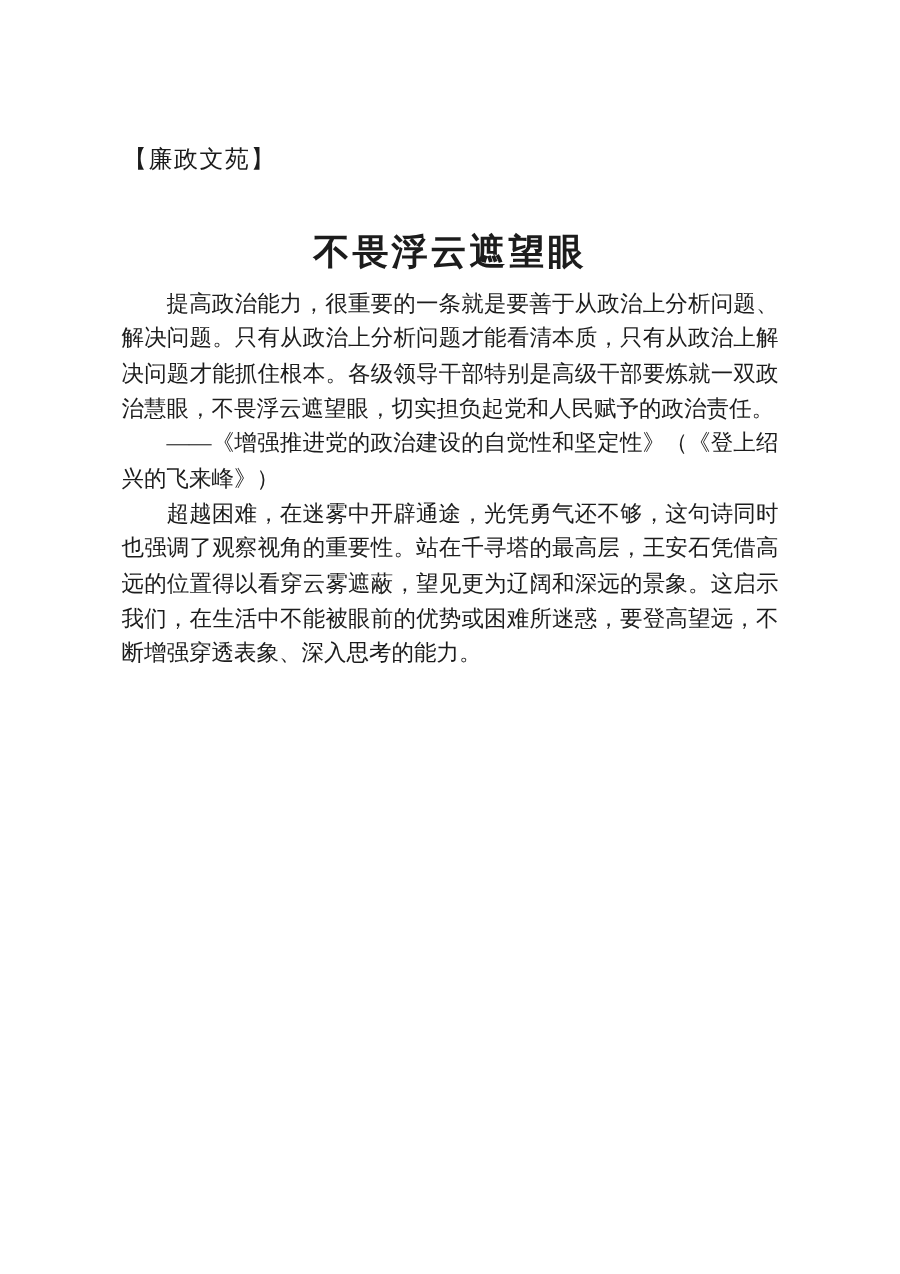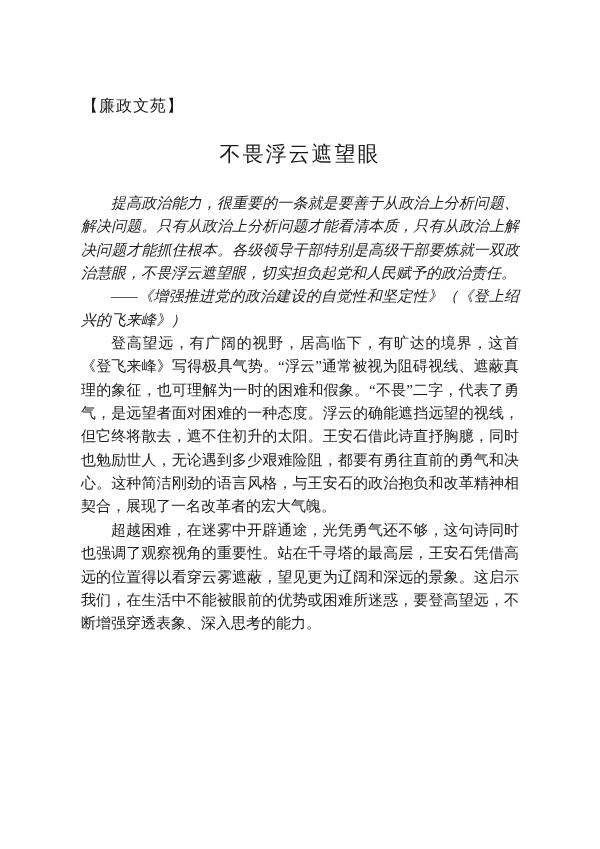--- a/index.html
+++ b/index.html
@@ -22,43 +22,42 @@
     top: 96px;
     font-size: 16px;
     letter-spacing: 1px;
     white-space: nowrap;
   }
   .doc-title {
     position: absolute;
     top: 140px;
     left: 0;
     right: 0;
-    margin: 0;
+    margin: 12px;
     text-align: center;
-    font-size: 21px;
-    font-weight: normal;
+    font-size: 24px;
+    font-weight: bold;
     letter-spacing: 2px;
   }
   .content {
     position: absolute;
     left: 81px;
     top: 192px;
     width: 438px;
     font-size: 15px;
     line-height: 23.35px;
     text-align: justify;
     text-justify: inter-ideograph;
   }
   .para {
     margin: 0;
     text-indent: 2em;
     word-break: break-all;
   }
   .para.quote {
-    font-style: italic;
   }
   .page-number {
     position: absolute;
     left: 0;
     right: 0;
     top: 782px;
     text-align: center;
     font-size: 14px;
     letter-spacing: 2px;
   }
@@ -68,19 +67,18 @@
 
 <div class="page">
 
   <div class="section-label">【廉政文苑】</div>
 
   <h1 class="doc-title">不畏浮云遮望眼</h1>
 
   <div class="content">
     <p class="para quote">提高政治能力，很重要的一条就是要善于从政治上分析问题、解决问题。只有从政治上分析问题才能看清本质，只有从政治上解决问题才能抓住根本。各级领导干部特别是高级干部要炼就一双政治慧眼，不畏浮云遮望眼，切实担负起党和人民赋予的政治责任。</p>
     <p class="para quote">——《增强推进党的政治建设的自觉性和坚定性》（《登上绍兴的飞来峰》）</p>
-    <p class="para">登高望远，有广阔的视野，居高临下，有旷达的境界，这首《登飞来峰》写得极具气势。“浮云”通常被视为阻碍视线、遮蔽真理的象征，也可理解为一时的困难和假象。“不畏”二字，代表了勇气，是远望者面对困难的一种态度。浮云的确能遮挡远望的视线，但它终将散去，遮不住初升的太阳。王安石借此诗直抒胸臆，同时也勉励世人，无论遇到多少艰难险阻，都要有勇往直前的勇气和决心。这种简洁刚劲的语言风格，与王安石的政治抱负和改革精神相契合，展现了一名改革者的宏大气魄。</p>
     <p class="para">超越困难，在迷雾中开辟通途，光凭勇气还不够，这句诗同时也强调了观察视角的重要性。站在千寻塔的最高层，王安石凭借高远的位置得以看穿云雾遮蔽，望见更为辽阔和深远的景象。这启示我们，在生活中不能被眼前的优势或困难所迷惑，要登高望远，不断增强穿透表象、深入思考的能力。</p>
   </div>
 
   <div class="page-number">- 6 -</div>
 
 </div>
 
 </body></html>

